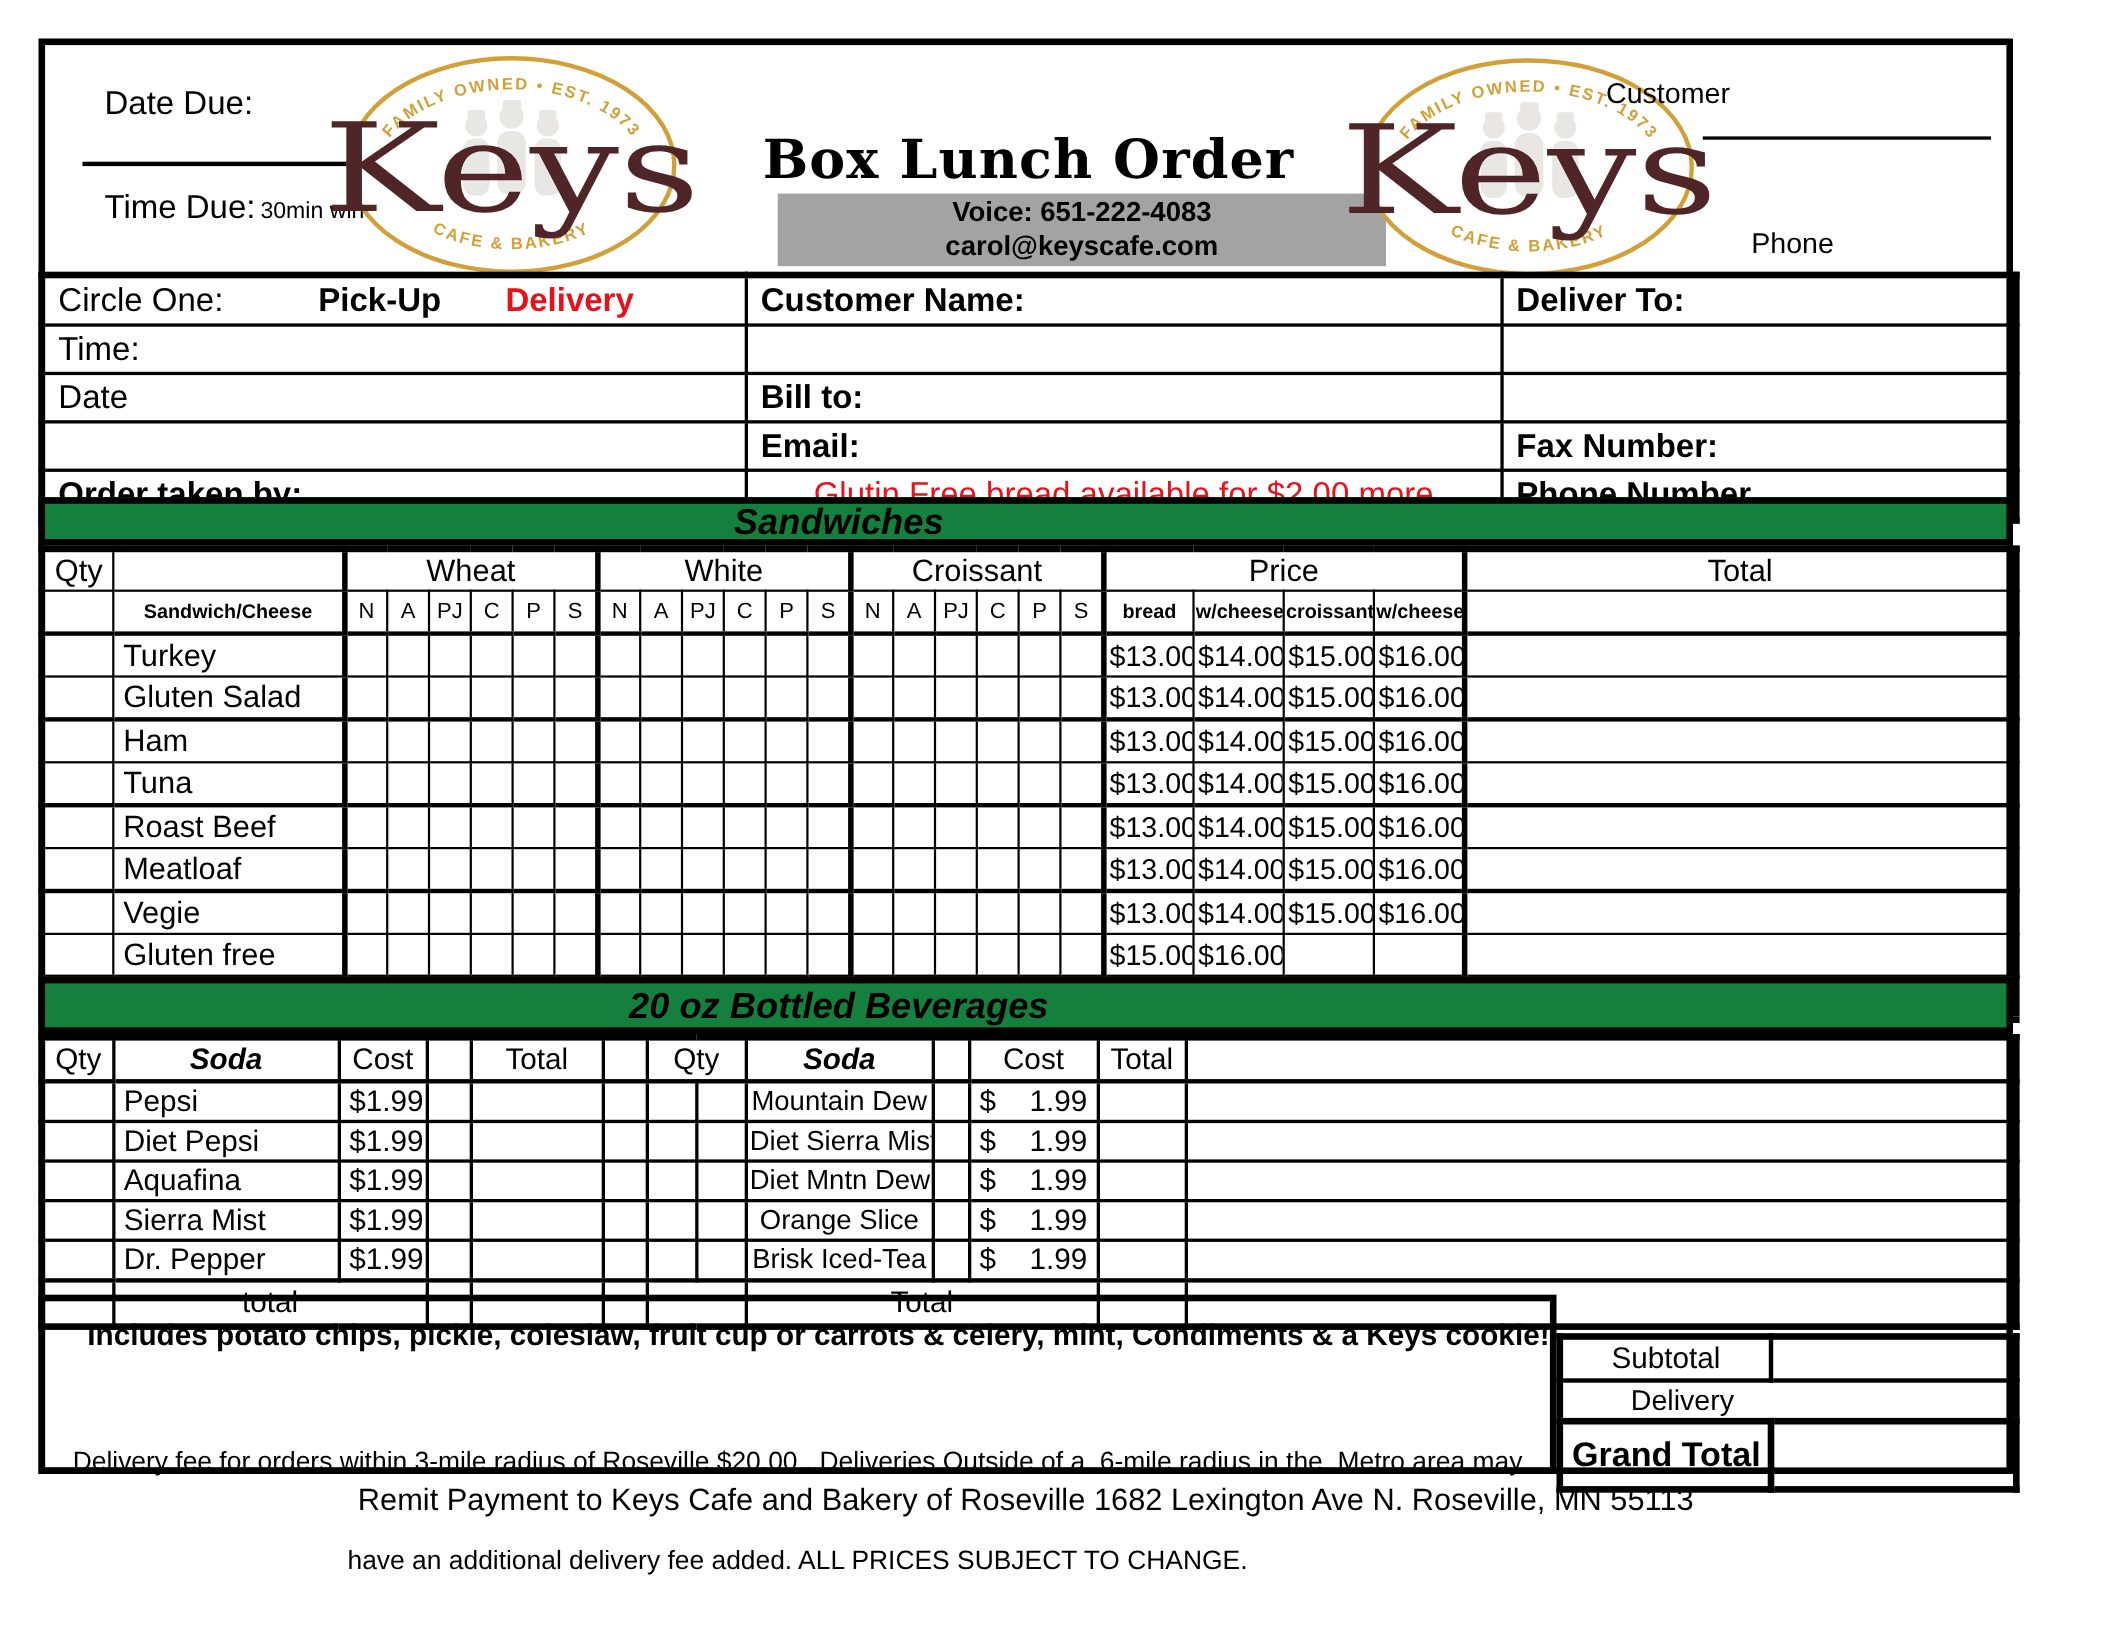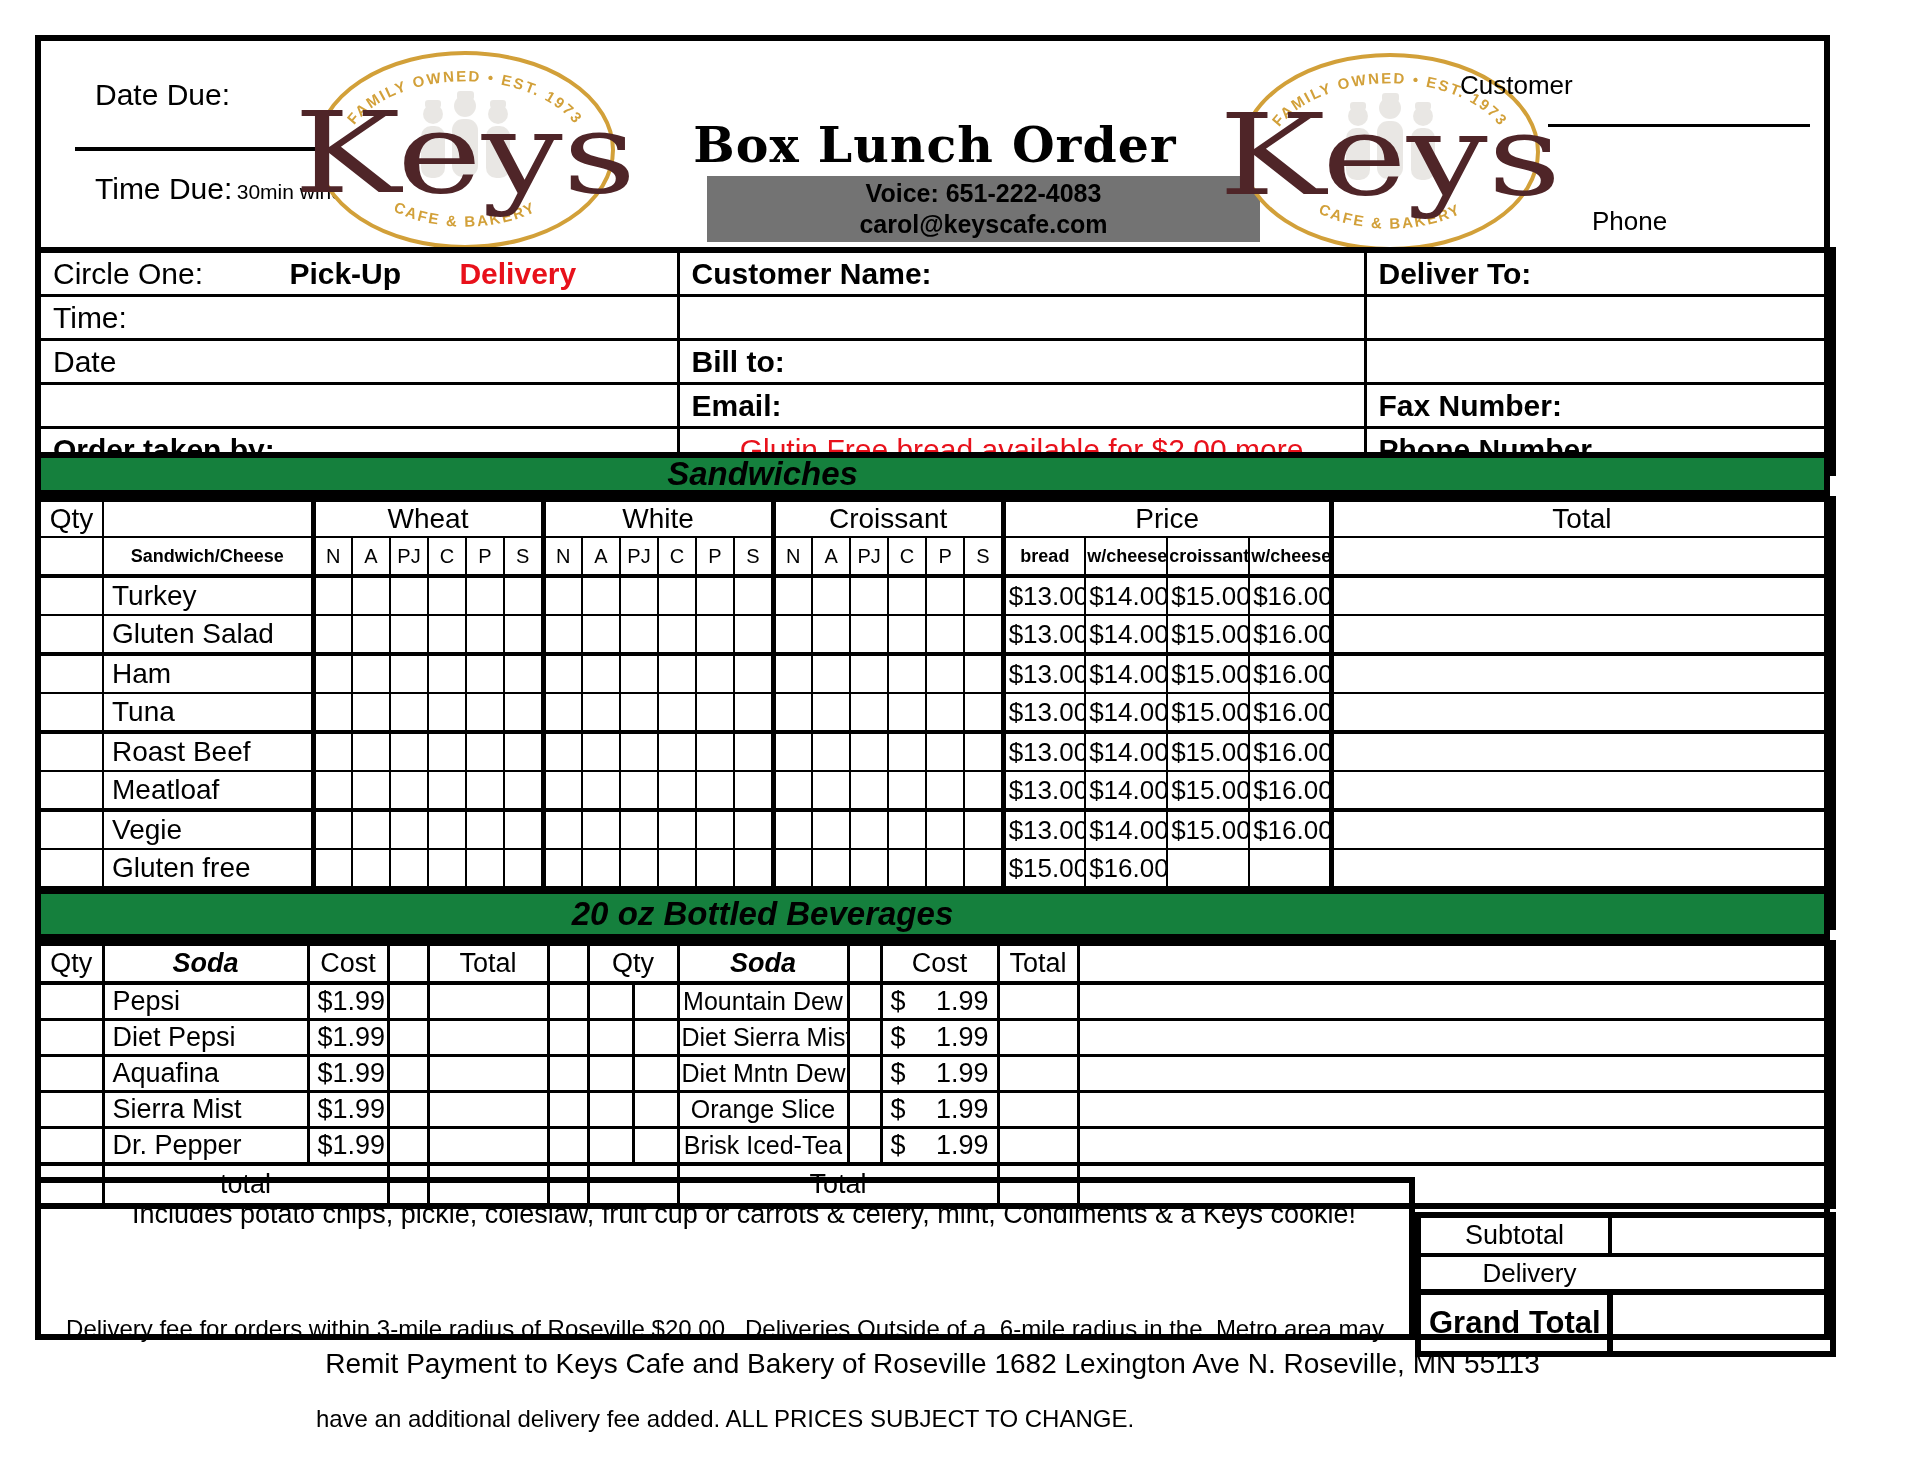--- a/index.html
+++ b/index.html
@@ -36,21 +36,21 @@
   #sandtable .keyrow td{height:34px;border-bottom-width:6px;font-size:26px;text-align:center;}
   
   #bevtable td{border-width:3px;height:33px;font-size:27px;}
   #bevtable .hdr td{height:35px;text-align:center;border-bottom-width:4px;}
   #bevtable .soda{font-weight:bold;font-style:italic;}
   #bevtable .bname2{font-size:25px;text-align:center;padding:0 2px;}
   #bevtable .split{display:flex;justify-content:space-between;align-items:center;}
   #bevtable tr.trow td{height:37px;border-top-width:4px;text-align:center;}
   
   #notesbox{left:35px;top:1177px;width:1380px;height:163px;border:6px solid #000;box-sizing:border-box;text-align:center;}
-  #notesbox .inc{font-weight:normal;font-size:27px;margin-top:16px;margin-left:38px;}
+  #notesbox .inc{font-weight:bold;font-size:27px;margin-top:16px;margin-left:38px;}
   #notesbox .fee{font-size:24px;line-height:30px;margin-top:24px;white-space:pre;}
   #totgrid{left:1415px;top:1212px;}
   #totgrid td{border-width:4px;text-align:center;}
   #totgrid .r1 td{height:35px;font-size:27px;}
   #totgrid .r2 td{height:32px;font-size:26px;padding-right:200px;}
   #totgrid .r3 td{height:40px;font-size:22px;}
   #totgrid .r4 td{height:56px;font-size:31px;font-weight:bold;border-width:6px;}
   #totgrid .stval{display:flex;justify-content:space-between;align-items:center;font-size:28px;padding:0 26px 0 12px;}
   #footer{left:35px;top:1348px;width:1795px;text-align:center;font-size:28px;}
   .goldtxt{fill:#d2a039;font-weight:bold;letter-spacing:2px;}
@@ -84,21 +84,21 @@
     </g>
     <path id="arcTop1" d="M 52,96 A 122,76 0 0 1 288,96" fill="none"></path>
     <text font-size="15" class="goldtxt"><textPath href="#arcTop1" startOffset="50%" text-anchor="middle">FAMILY OWNED • EST. 1973</textPath></text>
     <path id="arcBot1" d="M 70,146 A 108,62 0 0 0 270,146" fill="none"></path>
     <text font-size="15" class="goldtxt"><textPath href="#arcBot1" startOffset="50%" text-anchor="middle">CAFE &amp; BAKERY</textPath></text>
     <text x="0" y="0" transform="translate(170,150) scale(1.28,1)" text-anchor="middle" font-family="DejaVu Serif,serif" font-size="112" fill="#4f2528">Keys</text>
   </svg>
 
   <div id="title" class="abs">Box Lunch Order Form</div>
 
-  <div id="orangebox" class="abs" style="background:#737373;justify-content:center;">
+  <div id="orangebox" class="abs" style="background:#a3a3a3;justify-content:center;">
     <div>Voice: 651-222-4083</div>
     <div>carol@keyscafe.com</div>
   </div>
 
   <svg class="abs logo" style="left:1220px;top:44px;" viewBox="0 0 340 215">
     <ellipse cx="170" cy="108" rx="148" ry="97" fill="#fff" stroke="#d2a039" stroke-width="4"></ellipse>
     <g opacity="0.32" fill="#bdb7ae">
       <circle cx="138" cy="72" r="10"></circle>
         <rect x="126" y="84" width="24" height="52" rx="10"></rect>
       <circle cx="170" cy="64" r="11"></circle>

